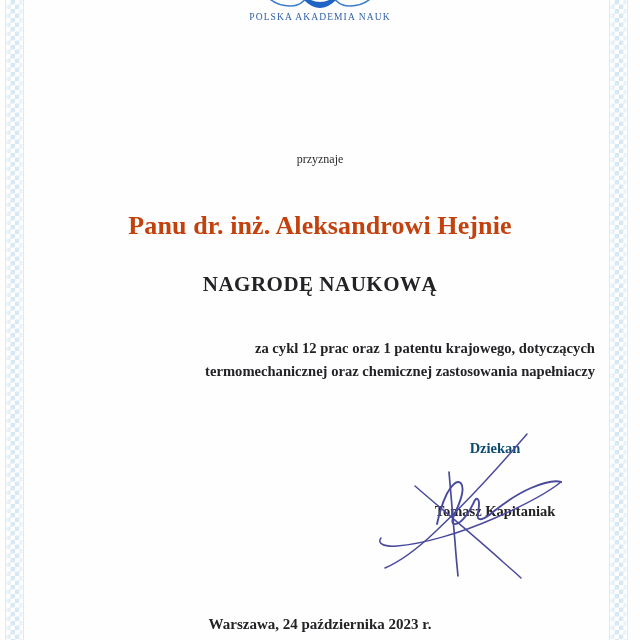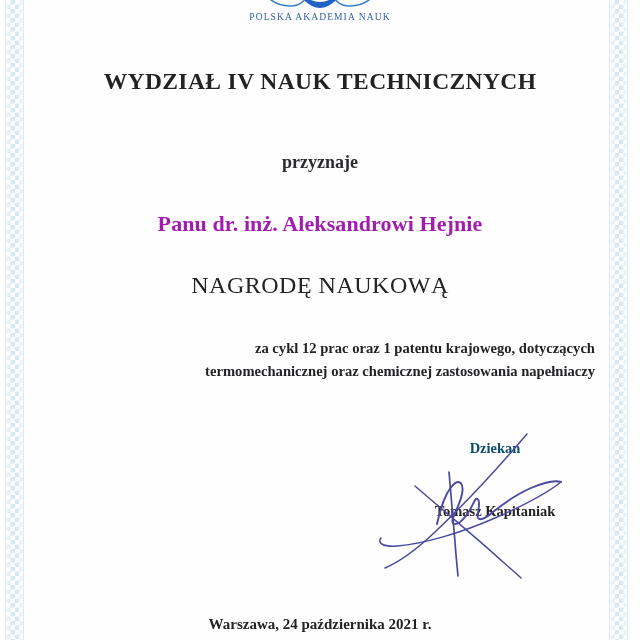--- a/index.html
+++ b/index.html
@@ -105,41 +105,41 @@
     font-size: 23.5px;
     font-weight: bold;
     letter-spacing: 0.4px;
     color: #232326;
   }
   .awards-word {
     position: absolute;
     left: 0;
     top: 152px;
     width: 580px;
-    font-size: 18px;
-    font-weight: bold;
+    font-size: 12px;
+    font-weight: normal;
     color: #2b2b2e;
   }
   .recipient {
     position: absolute;
     left: 0;
     top: 211px;
     width: 580px;
-    font-size: 22px;
+    font-size: 26px;
     font-weight: bold;
     letter-spacing: 0.1px;
-    color: #a21caf;
+    color: #c2410c;
   }
   .award-name {
     position: absolute;
     left: 0;
     top: 272px;
     width: 580px;
-    font-size: 24px;
-    font-weight: normal;
+    font-size: 21px;
+    font-weight: bold;
     letter-spacing: 0.5px;
     color: #232326;
   }
   .citation {
     position: absolute;
     left: 15px;
     top: 337px;
     width: 550px;
     font-size: 14.6px;
     font-weight: bold;
@@ -215,21 +215,20 @@
     <div class="logo-wrap">
       <svg class="logo-mark" viewBox="0 0 132 44">
         <path d="M4 4 C4 24, 20 36, 36 36 C48 36, 54 28, 54 20" fill="none" stroke="#3d7ec9" stroke-width="1.6"></path>
         <path d="M78 20 C78 28, 84 36, 96 36 C112 36, 128 24, 128 4" fill="none" stroke="#3d7ec9" stroke-width="1.6"></path>
         <path d="M38 8 C44 28, 56 38, 66 38 C76 38, 88 28, 94 8
                  C88 22, 78 32, 66 32 C54 32, 44 22, 38 8 Z" fill="#1f63c4"></path>
       </svg>
       <div class="logo-caption">POLSKA AKADEMIA NAUK</div>
     </div>
 
-    <div class="faculty-title">WYDZIAŁ IV NAUK TECHNICZNYCH</div>
 
     <div class="awards-word">przyznaje</div>
 
     <div class="recipient">Panu dr. inż. Aleksandrowi Hejnie</div>
 
     <div class="award-name">NAGRODĘ NAUKOWĄ</div>
 
     <div class="citation">
       <div>za cykl 12 prac oraz 1 patentu krajowego, dotyczących</div>
       <div>termomechanicznej oraz chemicznej zastosowania napełniaczy</div>
@@ -247,16 +246,16 @@
                    C85 76, 80 84, 78 90 C76 96, 79 98, 85 94
                    C92 89, 96 80, 99 74 C101 69, 104 70, 104 76
                    C104 82, 102 88, 103 90 C105 93, 111 90, 118 84
                    C128 76, 142 66, 156 60 C170 54, 180 52, 186 54" stroke-width="1.9"></path>
           <path d="M186 54 C176 62, 152 76, 120 90 C86 105, 48 116, 22 118
                    C8 119, 2 115, 6 110" stroke-width="1.5"></path>
         </g>
       </svg>
     </div>
 
-    <div class="place-date">Warszawa, 24 października 2021 r.</div>
+    <div class="place-date">Warszawa, 24 października 2023 r.</div>
 
   </div>
 </div>
 
 </body></html>

